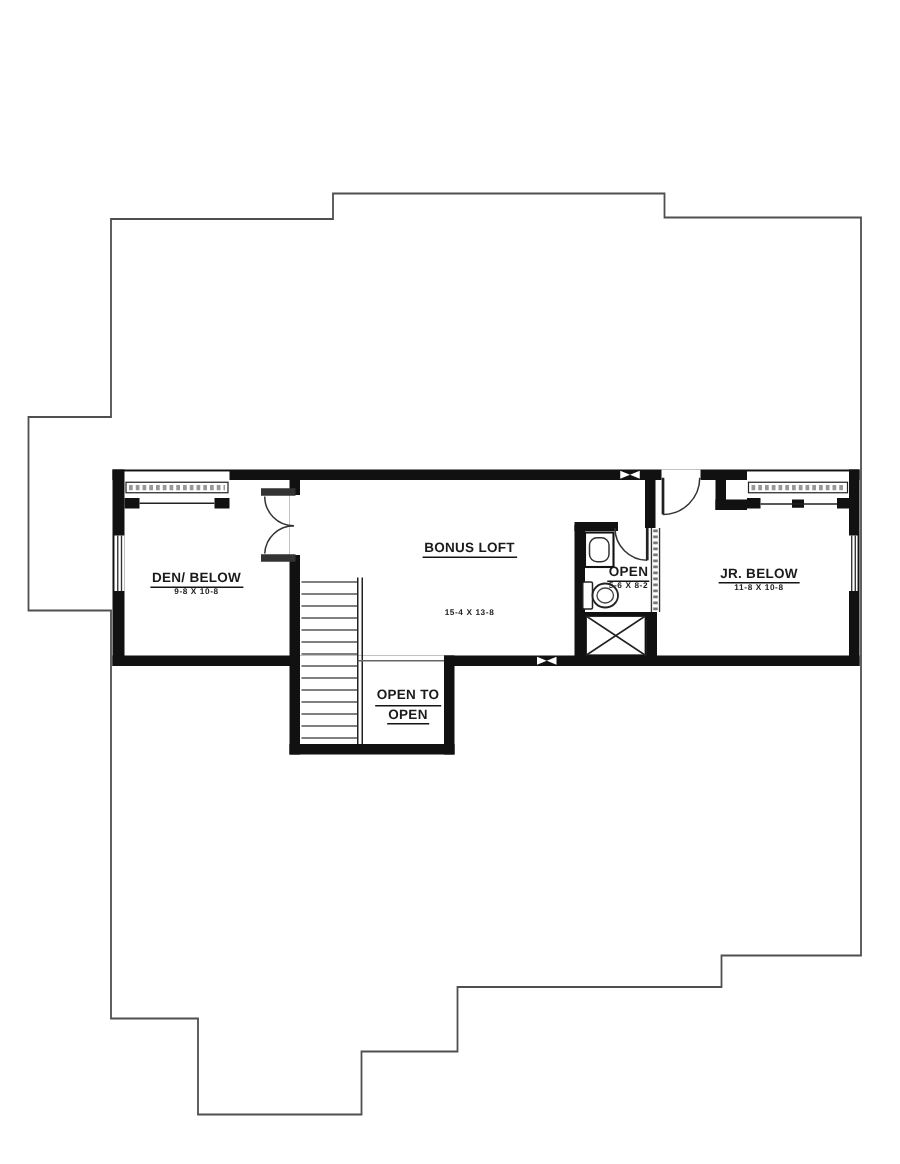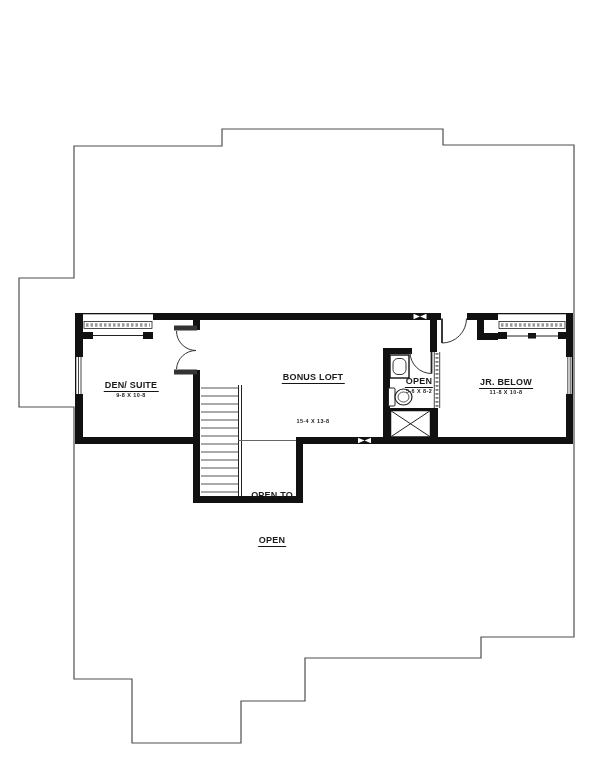--- a/index.html
+++ b/index.html
@@ -5,21 +5,21 @@
   html,body{margin:0;padding:0;background:#ffffff;}
   .canvas{position:relative;width:600px;height:776px;background:#ffffff;overflow:hidden;
           font-family:"Liberation Sans", sans-serif;}
   .canvas svg{position:absolute;left:0;top:0;}
   .room-label{position:absolute;transform:translateX(-50%);display:flex;flex-direction:column;
               align-items:center;color:#1a1a1a;white-space:nowrap;text-align:center;}
   .room-name{font-size:9px;font-weight:700;letter-spacing:.2px;line-height:10px;
              border-bottom:1.2px solid #151515;padding:0 1px .5px 1px;}
   .room-dims{font-size:5.5px;font-weight:700;letter-spacing:.4px;line-height:7px;margin-top:.5px;color:#222;}
   .stack-line{font-size:9px;font-weight:700;letter-spacing:.2px;line-height:11px;
-              border-bottom:1.2px solid #151515;padding:0 1px .5px 1px;margin-top:32px;}
+              border-bottom:1.2px solid #151515;padding:0 1px .5px 1px;}
 </style>
 </head>
 <body>
 
 <div class="canvas">
 
 <svg width="600" height="776" viewBox="0 0 600 776">
 
   <polygon points="74,146 222,146 222,129 443,129 443,145 574,145 574,637 481,637 481,658 305,658 305,701 241,701 241,743 132,743 132,679 74,679 74,407 19,407 19,278 74,278" fill="none" stroke="#4f4f4f" stroke-width="1.2"></polygon>
 
@@ -115,25 +115,25 @@
     <path d="M413.5 313.8 L420 316.5 L413.5 319.2 Z"></path>
     <path d="M426.5 313.8 L420 316.5 L426.5 319.2 Z"></path>
   </g>
   <g fill="#ffffff">
     <path d="M358 437.8 L364.5 440.5 L358 443.2 Z"></path>
     <path d="M371 437.8 L364.5 440.5 L371 443.2 Z"></path>
   </g>
 </svg>
 
 <div class="room-label" style="left:131px;top:380px;">
-  <span class="room-name">DEN/ SUITE</span>
+  <span class="room-name">DEN/ BELOW</span>
   <span class="room-dims">9-8 X 10-8</span>
 </div>
 
-<div class="room-label" style="left:313px;top:372px;gap:34px;">
+<div class="room-label" style="left:313px;top:360px;gap:34px;">
   <span class="room-name">BONUS LOFT</span>
   <span class="room-dims">15-4 X 13-8</span>
 </div>
 
 <div class="room-label" style="left:419px;top:376px;">
   <span class="room-name">OPEN</span>
   <span class="room-dims">5-6 X 8-2</span>
 </div>
 
 <div class="room-label" style="left:506px;top:377px;">

